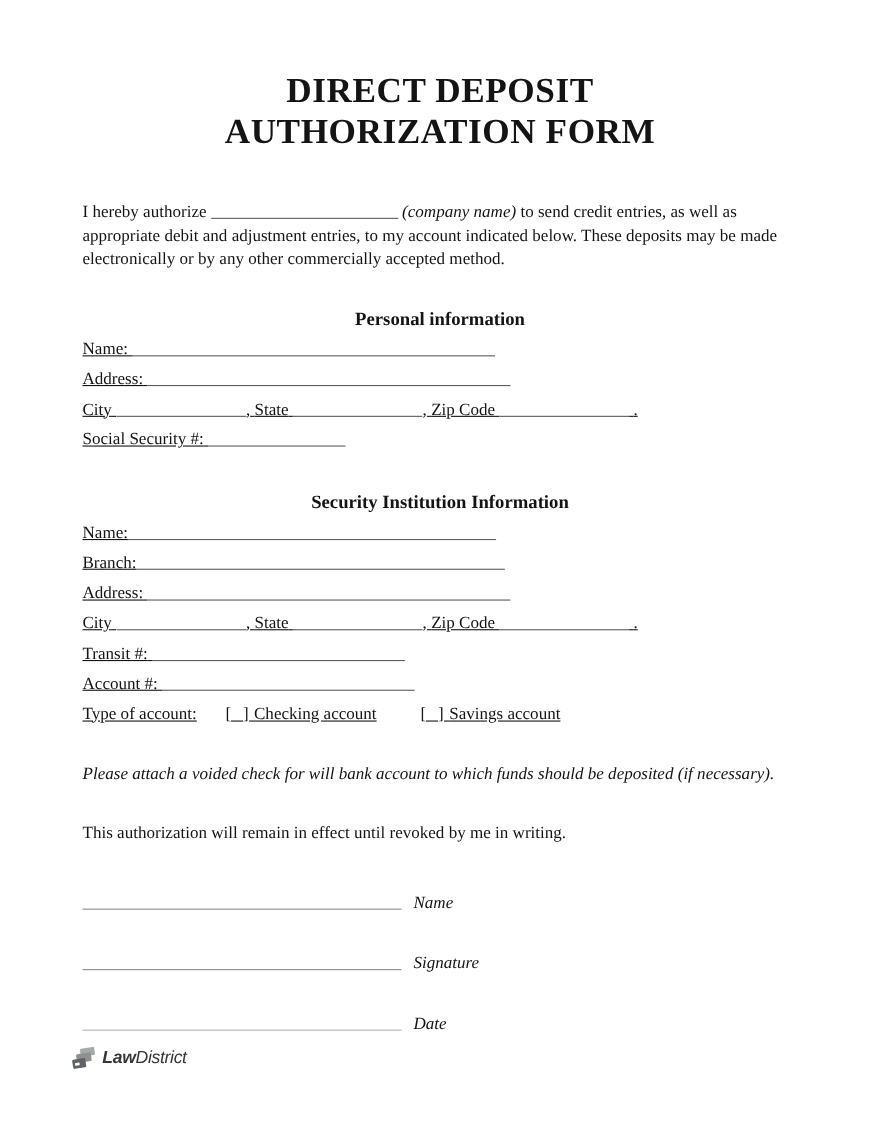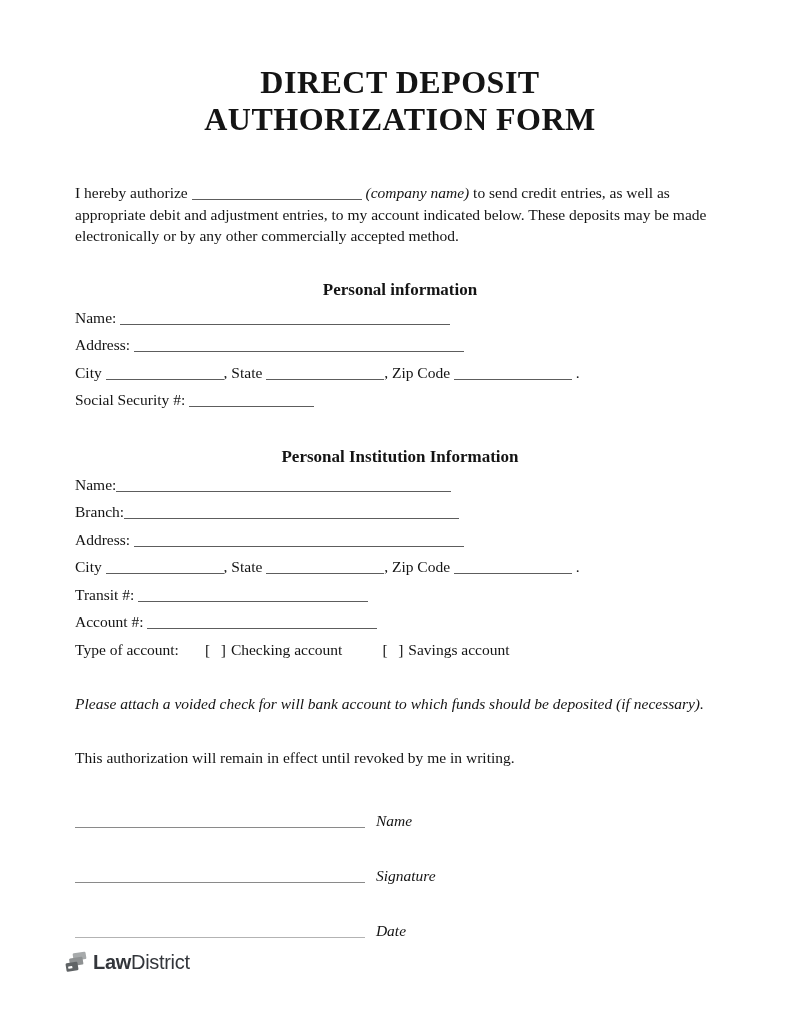--- a/index.html
+++ b/index.html
@@ -26,21 +26,21 @@
   }
 
   .italic { font-style: italic; }
 
   .section-heading {
     margin: 32px 0 0 0;
     font-size: 17px; line-height: 22px;
     font-weight: bold;
     text-align: center;
   }
-  .rows { margin-top: 3px; }
+  .rows { margin-top: 3px; text-decoration: underline; }
   .row { height: 27.5px; line-height: 27.5px; font-size: 15.5px; white-space: nowrap; }
 
   .blank {
     display: inline-block;
     height: 13px;
     border-bottom: 1px solid #5d5d5d;
     transform: translateY(2px);
   }
   .w170 { width: 170px; }
   .w330 { width: 330px; }
@@ -73,21 +73,21 @@
   }
   .sig-row.date .sig-line { border-bottom-color: #b3b3b3; }
   .sig-label { margin-left: 7px; font-style: italic; }
 
   .brand {
     position: absolute; left: 64px; top: 950px;
     display: flex; align-items: center;
     font-family: "Liberation Sans", sans-serif;
   }
   .brand svg { display: block; margin-right: 5px; }
-  .brand-text { font-size: 20px; color: #33363b; letter-spacing: -0.3px; }
+  .brand-text { font-size: 16px; color: #33363b; letter-spacing: -0.3px; font-style: italic; }
   .brand-text .bold { font-weight: bold; }
 </style>
 </head>
 <body>
 
 <div class="page">
 
   <h1 class="title"><span>DIRECT DEPOSIT</span><br><span>AUTHORIZATION FORM</span></h1>
 
   <p class="intro">
@@ -117,21 +117,21 @@
       <span>Zip Code</span>
       <span class="blank w118"></span>
       <span>.</span>
     </div>
     <div class="row">
       <span>Social Security #:</span>
       <span class="blank w125"></span>
     </div>
   </div>
 
-  <h2 class="section-heading">Personal Institution Information</h2>
+  <h2 class="section-heading">Security Institution Information</h2>
   <div class="rows">
     <div class="row">
       <span>Name:</span><span class="blank w335"></span>
     </div>
     <div class="row">
       <span>Branch:</span><span class="blank w335"></span>
     </div>
     <div class="row">
       <span>Address:</span>
       <span class="blank w330"></span>

